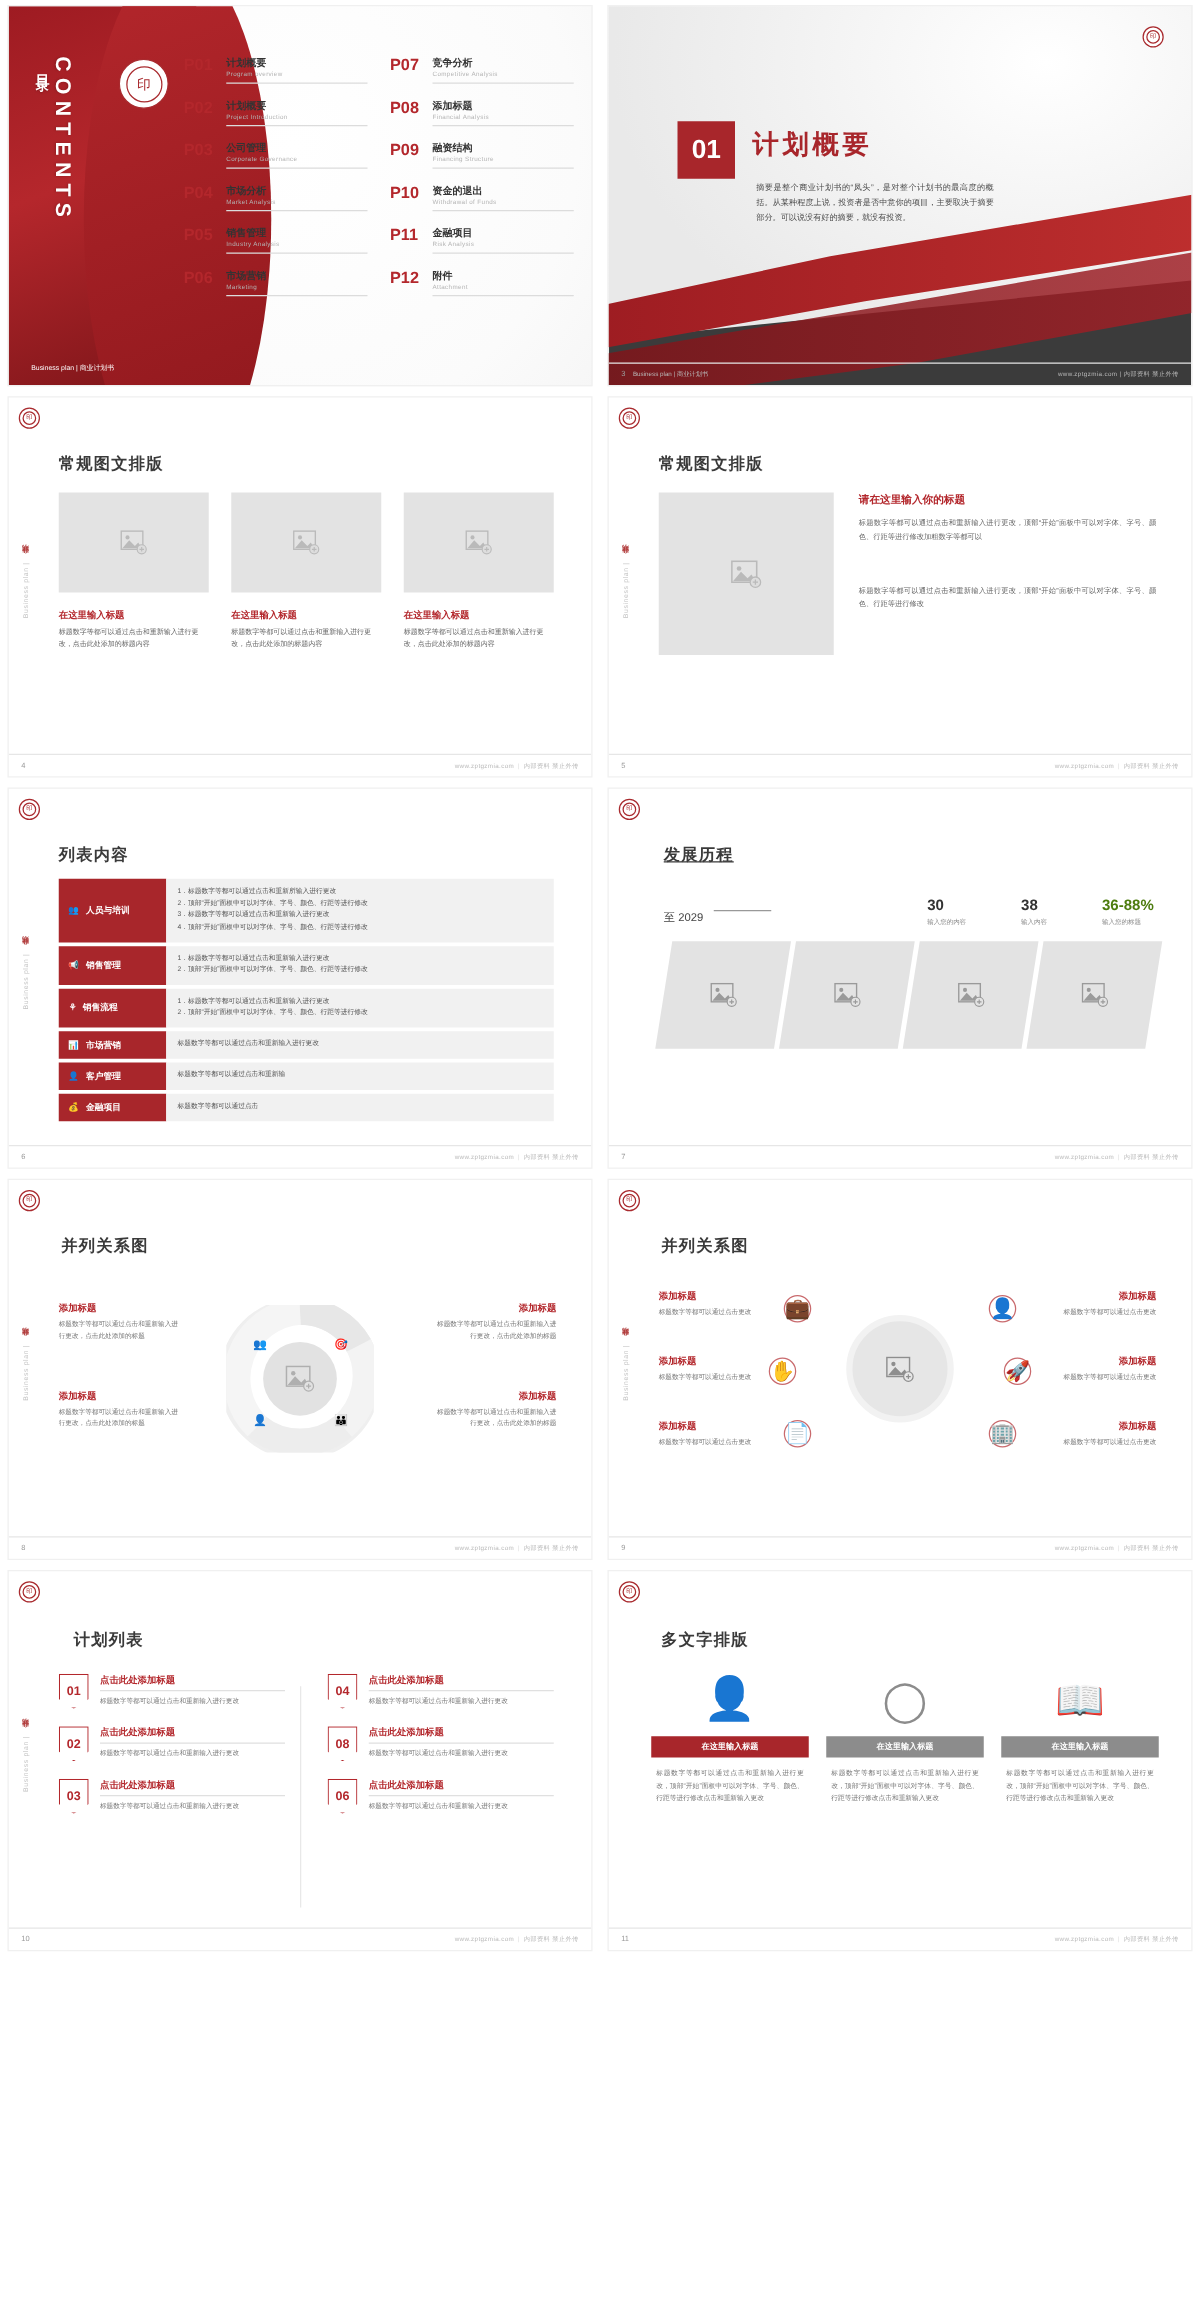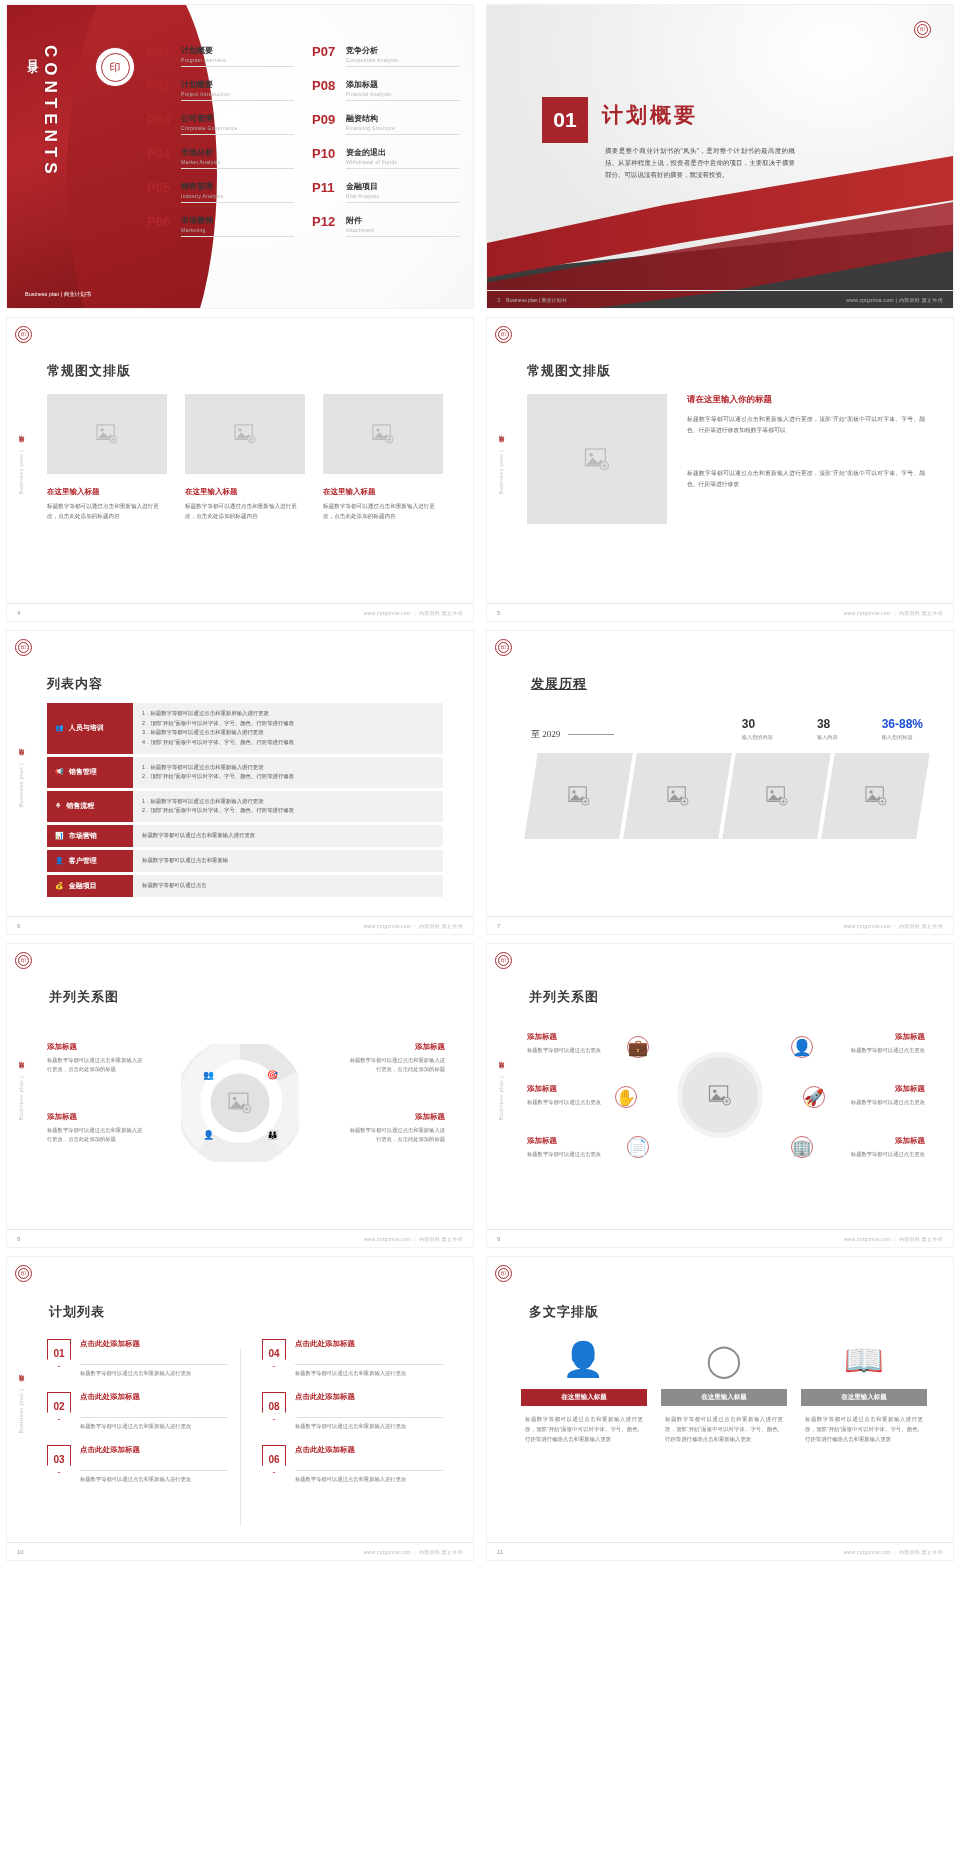--- a/index.html
+++ b/index.html
@@ -190,26 +190,26 @@
     padding: 6px 8px; font-size: 7px; font-weight: bold;
   }
   .s6 .lbody {
     flex: 1; background: #f1f1f1; padding: 6px 9px;
     font-size: 5.4px; line-height: 1.6; color: #555;
   }
   .s6 .lbody div { margin-bottom: 1px; }
 
   
   .s7 .head { position: absolute; left: 44px; right: 30px; top: 86px; display: flex; align-items: flex-end; }
-  .s7 .year { font-size: 9px; color: #444; display: flex; align-items: center; gap: 8px; font-family: Liberation Serif, serif; }
+  .s7 .year { font-size: 9px; color: #444; display: flex; gap: 8px; }
   .s7 .year .line { width: 46px; height: 1px; background: #999; display: inline-block; }
   .s7 .stats { margin-left: auto; display: flex; gap: 44px; }
   .s7 .stat { text-align: left; }
   .s7 .stat .v { font-size: 12px; font-weight: bold; color: #333; }
-  .s7 .stat .v.red { color: #1d4ed8; }
+  .s7 .stat .v.red { color: #4d7c0f; }
   .s7 .stat .l { font-size: 5.2px; color: #888; margin-top: 3px; }
   .s7 .bars { position: absolute; left: 44px; right: 30px; top: 122px; height: 86px; display: flex; gap: 4px; }
   .s7 .bar { flex: 1; background: #e3e3e3; display: flex; align-items: center; justify-content: center;
              transform: skewX(-9deg); }
   .s7 .bar > * { transform: skewX(9deg); }
 
   
   .s8 .lt, .s8 .lb, .s8 .rt, .s8 .rb { position: absolute; width: 96px; }
   .s8 .lt { left: 40px; top: 98px; }
   .s8 .lb { left: 40px; top: 168px; }
@@ -247,21 +247,21 @@
                display: grid; grid-template-columns: 1fr 1fr; gap: 14px 34px; }
   .s10 .item { display: flex; gap: 9px; }
   .s10 .num {
     width: 24px; height: 28px; flex: none;
     border: 1.2px solid #b3272c; color: #b3272c;
     font-weight: bold; font-size: 10px;
     display: flex; align-items: center; justify-content: center;
     clip-path: polygon(0 0, 100% 0, 100% 72%, 50% 100%, 0 72%);
   }
   .s10 .txt { flex: 1; }
-  .s10 .t { color: #b3272c; font-weight: bold; font-size: 7.5px; border-bottom: 1px solid #e0e0e0; padding-bottom: 15px;}
+  .s10 .t { color: #b3272c; font-weight: bold; font-size: 7.5px; border-bottom: 1px solid #e0e0e0; padding-bottom: 3px;}
   .s10 .d { font-size: 5.3px; line-height: 1.7; color: #777; margin-top: 4px; }
   .s10 .divider { position: absolute; left: 50%; top: 92px; bottom: 34px; width: 1px; background: #e8e8e8; }
 
   
   .s11 .cols { position: absolute; left: 34px; right: 26px; top: 74px; display: flex; gap: 14px; }
   .s11 .c { flex: 1; text-align: center; }
   .s11 .icon { height: 48px; display: flex; align-items: flex-end; justify-content: center; }
   .s11 .lbl { margin-top: 10px; color: #fff; font-size: 6.5px; font-weight: bold; padding: 4px 0; }
   .s11 .lbl.red { background: #a8262b; }
   .s11 .lbl.gray { background: #8c8c8c; }
@@ -713,21 +713,21 @@
       <span class="pg">9</span>
       <span class="right"><span>www.zptgzmia.com</span><span class="sep">|</span><span>内部资料 禁止外传</span></span>
     </div>
   </div>
 
   <div class="slide s10">
     <div class="seal seal-tl">
         <span class="inner">印</span>
       </div>
     <div class="sidelabel">Business plan | <b>商业计划书</b></div>
-    <h2 class="stitle" style="position:absolute;left:42px;top:46px;">计划列表</h2>
+    <h2 class="stitle" style="position:absolute;left:52px;top:46px;">计划列表</h2>
     <div class="divider"></div>
     <div class="grid">
       <div class="item">
         <div class="num">01</div>
         <div class="txt">
             <div class="t">点击此处添加标题</div>
             <div class="d">标题数字等都可以通过点击和重新输入进行更改</div>
           </div>
       </div>
       <div class="item">

